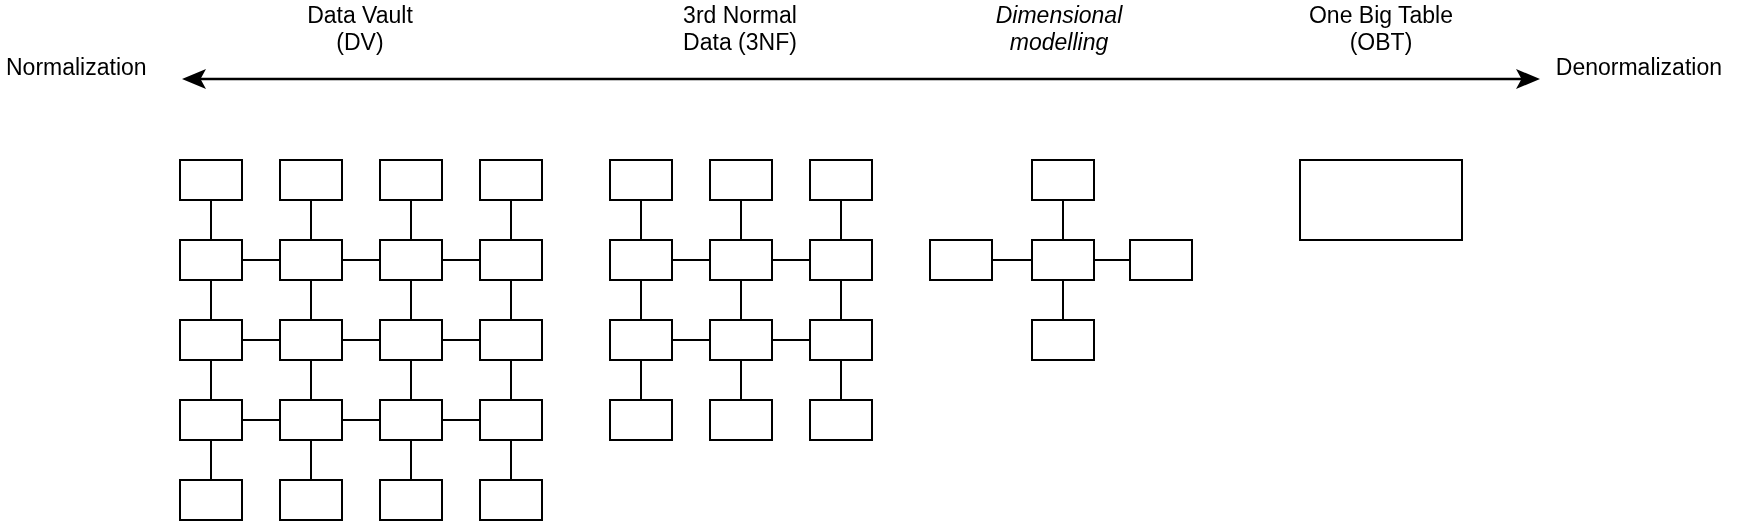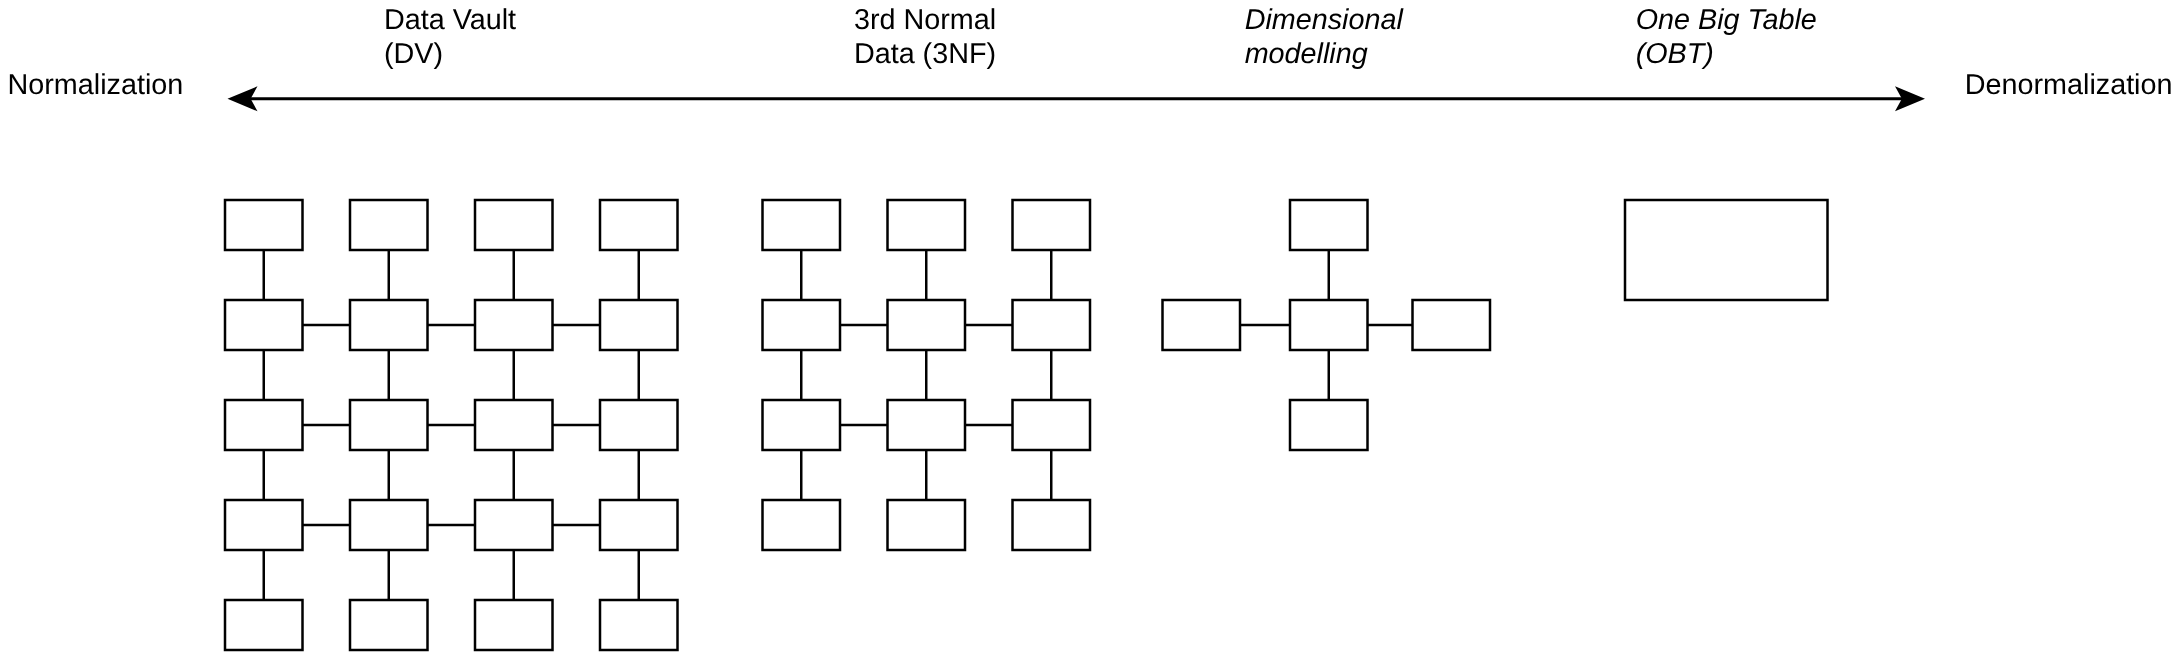--- a/index.html
+++ b/index.html
@@ -9,29 +9,29 @@
     font-family:"Liberation Sans", sans-serif;
     font-size:23px;
   }
   #scene{position:absolute;left:0;top:0;}
   .tbox{fill:#ffffff;stroke:#000000;stroke-width:2;}
   .tlink{stroke:#000000;stroke-width:2;}
   .arrowline{stroke:#000000;stroke-width:2.5;}
   .arrowhead{fill:#000000;stroke:none;}
   .method-label{
     position:absolute;top:2px;transform:translateX(-50%);
-    white-space:pre-line;line-height:27px;
+    text-align:center;white-space:pre-line;line-height:27px;
   }
   .ml0{left:360px;}
   .ml1{left:740px;}
   .ml2{left:1059px;font-style:italic;}
-  .ml3{left:1381px;font-style:italic;}
+  .ml3{left:1381px;}
   .axis-label{position:absolute;top:54px;line-height:27px;}
   .axis-left{left:6px;}
-  .axis-right{right:4px;text-align:left;}
+  .axis-right{right:20px;text-align:left;}
 </style>
 </head>
 <body>
 
 <div>
   <svg id="scene" width="1742" height="524" xmlns="http://www.w3.org/2000/svg">
       <g>
         <line x1="211" y1="200" x2="211" y2="240" class="tlink"></line>
         <line x1="211" y1="280" x2="211" y2="320" class="tlink"></line>
         <line x1="211" y1="360" x2="211" y2="400" class="tlink"></line>

